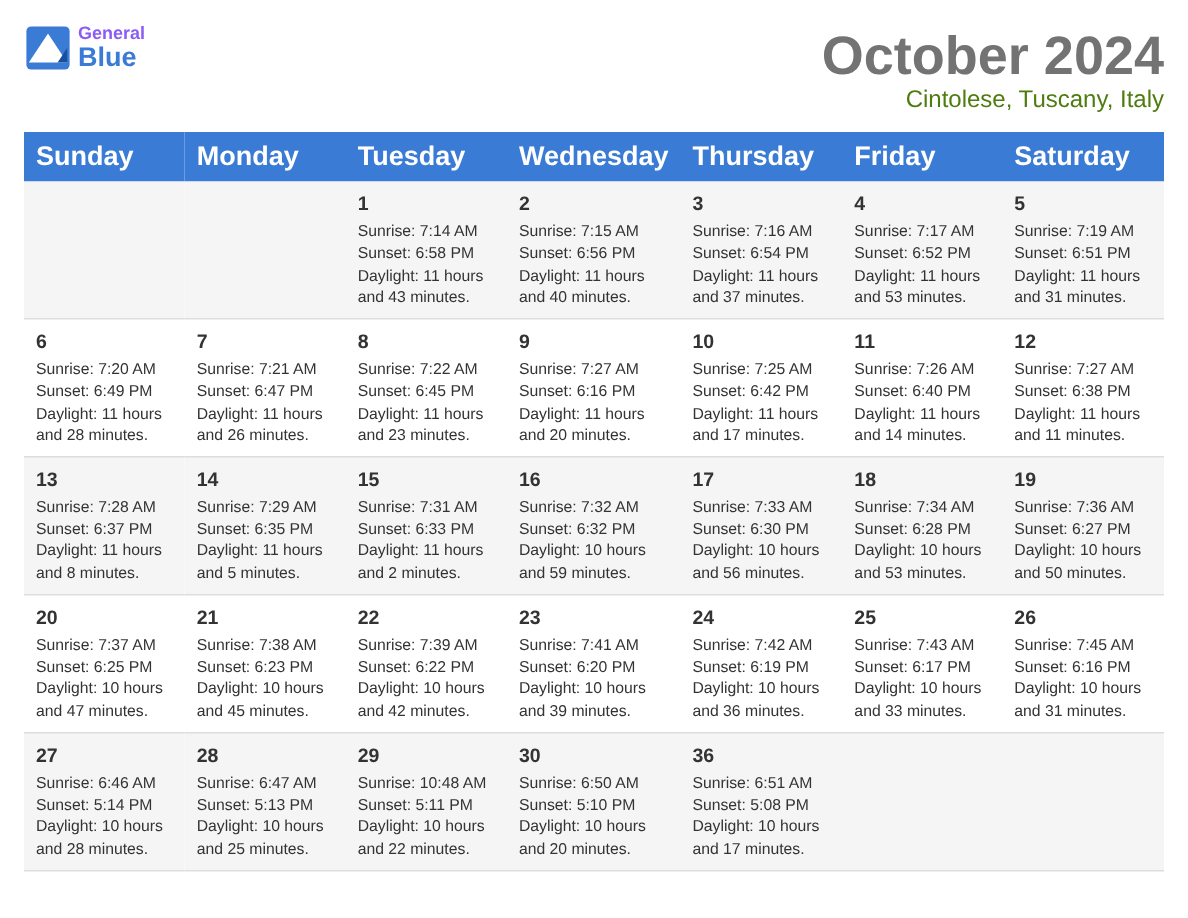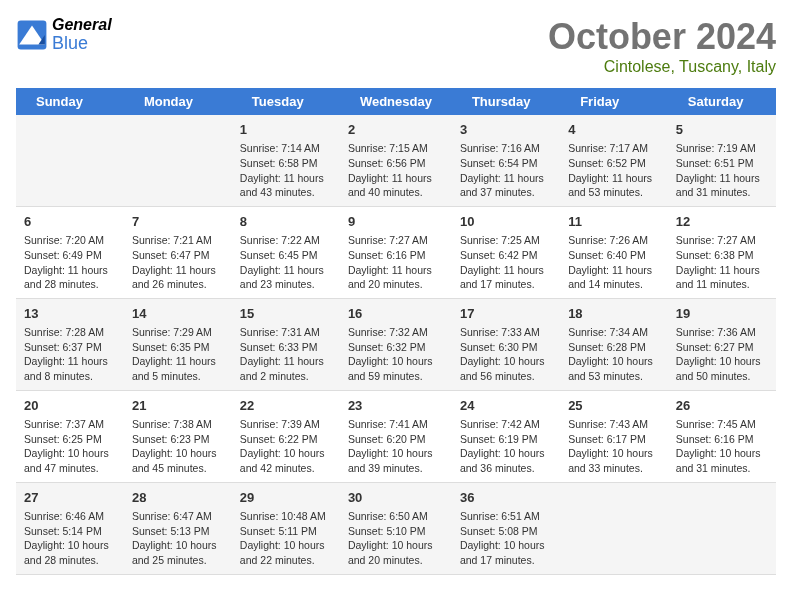--- a/index.html
+++ b/index.html
@@ -38,23 +38,23 @@
       color: #4d7c0f;
     }
     table {
       width: 100%;
       border-collapse: collapse;
       font-size: 11px;
     }
     thead tr th {
       background-color: #3a7bd5;
       color: #fff;
-      padding: 6px 20px;
+      padding: 6px 8px;
       text-align: left;
-      font-size: 13px;
+      font-size: 18px;
       font-weight: bold;
     }
     tbody tr {
       border-bottom: 1px solid #ddd;
     }
     tbody tr:nth-child(odd) {
       background-color: #f5f5f5;
     }
     tbody tr:nth-child(even) {
       background-color: #ffffff;
@@ -83,22 +83,22 @@
 <body>
 
 <div class="header">
   <div class="logo">
     <svg class="logo-icon" viewBox="0 0 40 40">
       <rect x="2" y="2" width="36" height="36" rx="4" fill="#3a7bd5"></rect>
       <polygon points="20,8 36,32 4,32" fill="white"></polygon>
       <polygon points="28,32 36,32 36,20" fill="#1a4fa0"></polygon>
     </svg>
     <div>
-      <div style="font-size:16px;font-weight:bold;color:#000000;line-height:1.1;font-style:italic;">General</div>
-      <div style="font-size:18px;font-weight:normal;color:#3a7bd5;line-height:1.1;">Blue</div>
+      <div style="font-size:12px;font-weight:bold;color:#8b5cf6;line-height:1.1;">General</div>
+      <div style="font-size:18px;font-weight:bold;color:#3a7bd5;line-height:1.1;">Blue</div>
     </div>
   </div>
   <div class="title-section">
     <div class="month-title">October 2024</div>
     <div class="location">Cintolese, Tuscany, Italy</div>
   </div>
 </div>
 
 <table>
   <thead>

